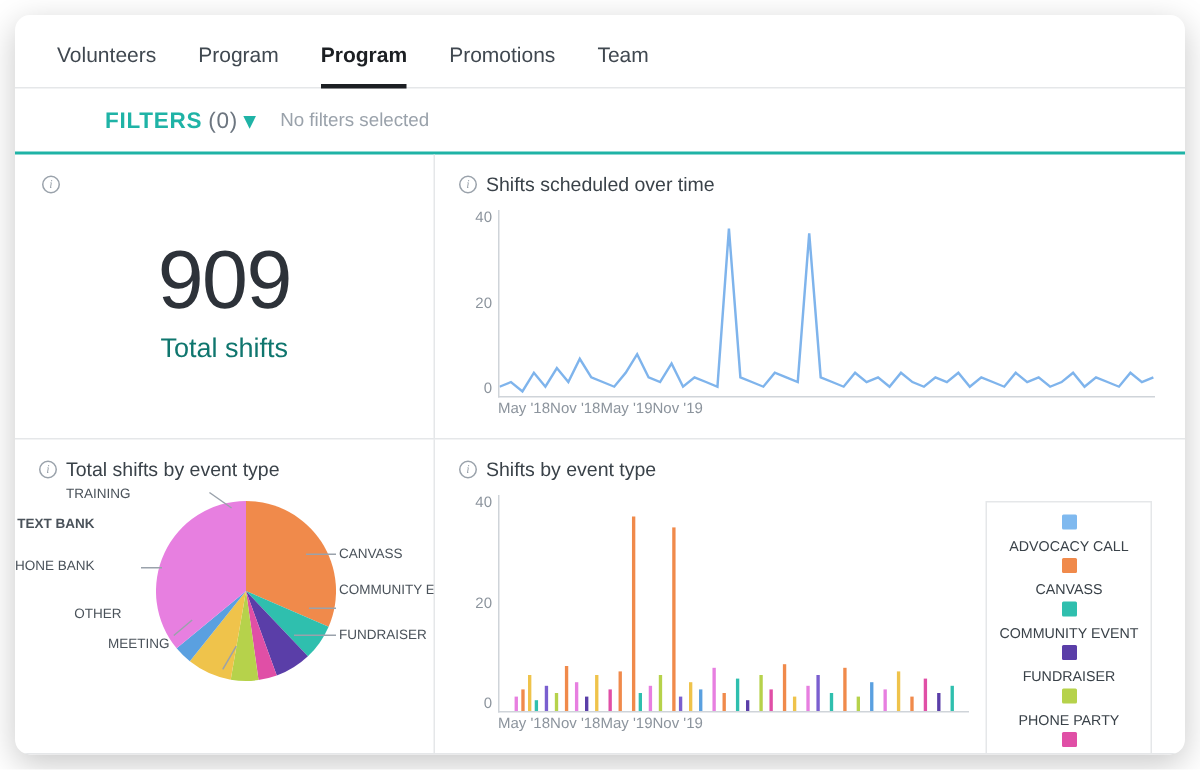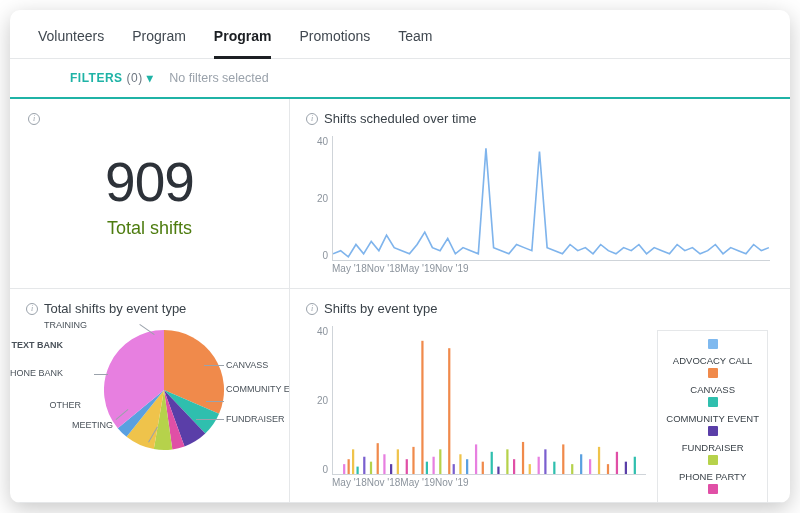--- a/index.html
+++ b/index.html
@@ -4,34 +4,34 @@
 <style>
   * { box-sizing: border-box; margin: 0; padding: 0; }
   html, body { width: 800px; height: 513px; font-family: -apple-system, BlinkMacSystemFont, "Segoe UI", Helvetica, Arial, sans-serif; background: #fff; color: #2d3239; }
   .window { width: 780px; height: 493px; margin: 10px; border-radius: 10px; background: #fff; box-shadow: 0 6px 22px rgba(0,0,0,0.22); overflow: hidden; display: flex; flex-direction: column; }
   
   .tabs { display: flex; gap: 28px; padding: 18px 28px 0 28px; border-bottom: 1px solid #e5e7e9; }
   .tab { font-size: 14px; color: #404850; padding-bottom: 12px; cursor: pointer; }
   .tab.active { font-weight: 700; color: #1c1f23; border-bottom: 3px solid #1c1f23; margin-bottom: -1px; }
   
   .filter-bar { display: flex; align-items: center; gap: 16px; padding: 12px 28px; border-bottom: 2px solid #1fb3a6; }
-  .filter-label { font-size: 12px; letter-spacing: 0.5px; color: #1fb3a6; font-weight: 600; display: flex; align-items: flex-end; gap: 4px; padding-left: 32px; }
+  .filter-label { font-size: 15px; letter-spacing: 0.5px; color: #1fb3a6; font-weight: 600; display: flex; align-items: flex-end; gap: 4px; padding-left: 32px; }
   .filter-count { color: #6d7680; font-weight: 400; }
   .filter-caret { color: #1fb3a6; }
   .filter-empty { font-size: 12.5px; color: #9aa2ab; }
   
   .grid { flex: 1; display: grid; grid-template-columns: 280px 1fr; grid-template-rows: 190px 1fr; }
   .cell { border-right: 1px solid #e5e7e9; border-bottom: 1px solid #e5e7e9; padding: 12px 16px 8px 16px; position: relative; overflow: hidden; }
   .cell:nth-child(2n) { border-right: none; }
   .cell-title { font-size: 13px; color: #3a4249; display: flex; align-items: center; gap: 6px; font-weight: 500; }
   .info-icon { width: 12px; height: 12px; border: 1px solid #9aa2ab; border-radius: 50%; display: inline-flex; align-items: center; justify-content: center; font-size: 8px; font-family: Georgia, serif; font-style: italic; color: #9aa2ab; line-height: 1; }
   
   .big-card { display: flex; flex-direction: column; align-items: center; justify-content: center; height: 100%; }
   .big-num { font-size: 55px; font-weight: 300; color: #2d3239; letter-spacing: -1px; line-height: 1.1; }
-  .big-label { font-size: 18px; color: #4d7c0f; margin-top: 6px; font-weight: 300; }
+  .big-label { font-size: 18px; color: #0f766e; margin-top: 6px; font-weight: 300; }
   .info-corner { position: absolute; top: 14px; left: 18px; }
   
   .chart-area { position: relative; margin-top: 10px; height: calc(100% - 26px); }
   .y-axis { position: absolute; left: 0; top: 0; bottom: 18px; width: 22px; display: flex; flex-direction: column; justify-content: space-between; text-align: right; font-size: 10px; color: #8c949d; }
   .plot { position: absolute; left: 26px; right: 4px; top: 0; bottom: 18px; border-left: 1px solid #cfd4d9; border-bottom: 1px solid #cfd4d9; }
   .x-axis { position: absolute; left: 26px; right: 4px; bottom: 0; height: 16px; display: flex; justify-content: flex-start; font-size: 10px; color: #8c949d; }
   svg.spark { width: 100%; height: 100%; display: block; }
   
   .pie-wrap { position: relative; height: calc(100% - 22px); margin-top: 6px; }
   .pie-svg { position: absolute; left: 78px; top: 8px; width: 120px; height: 120px; }

